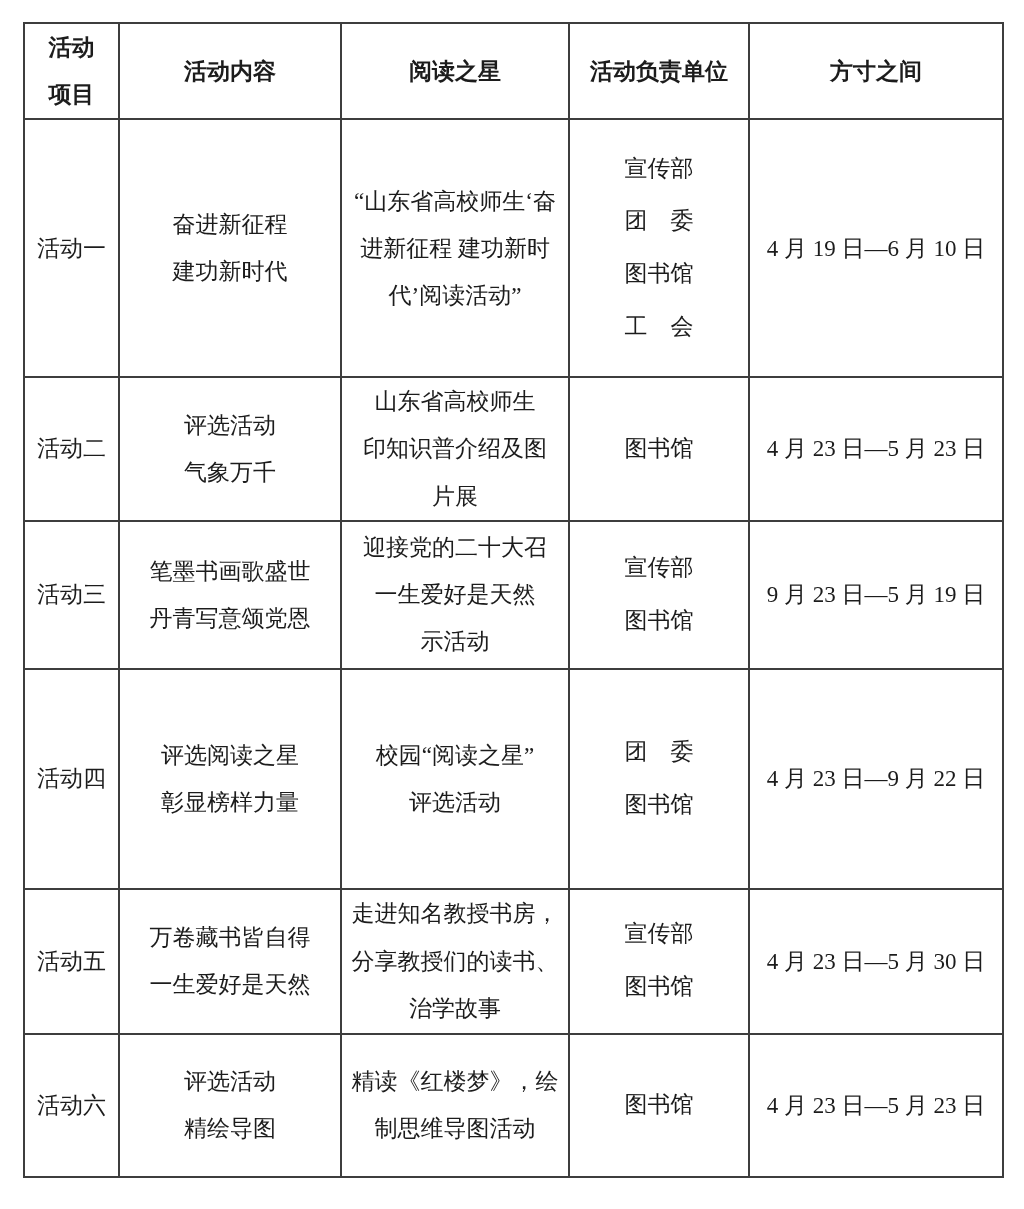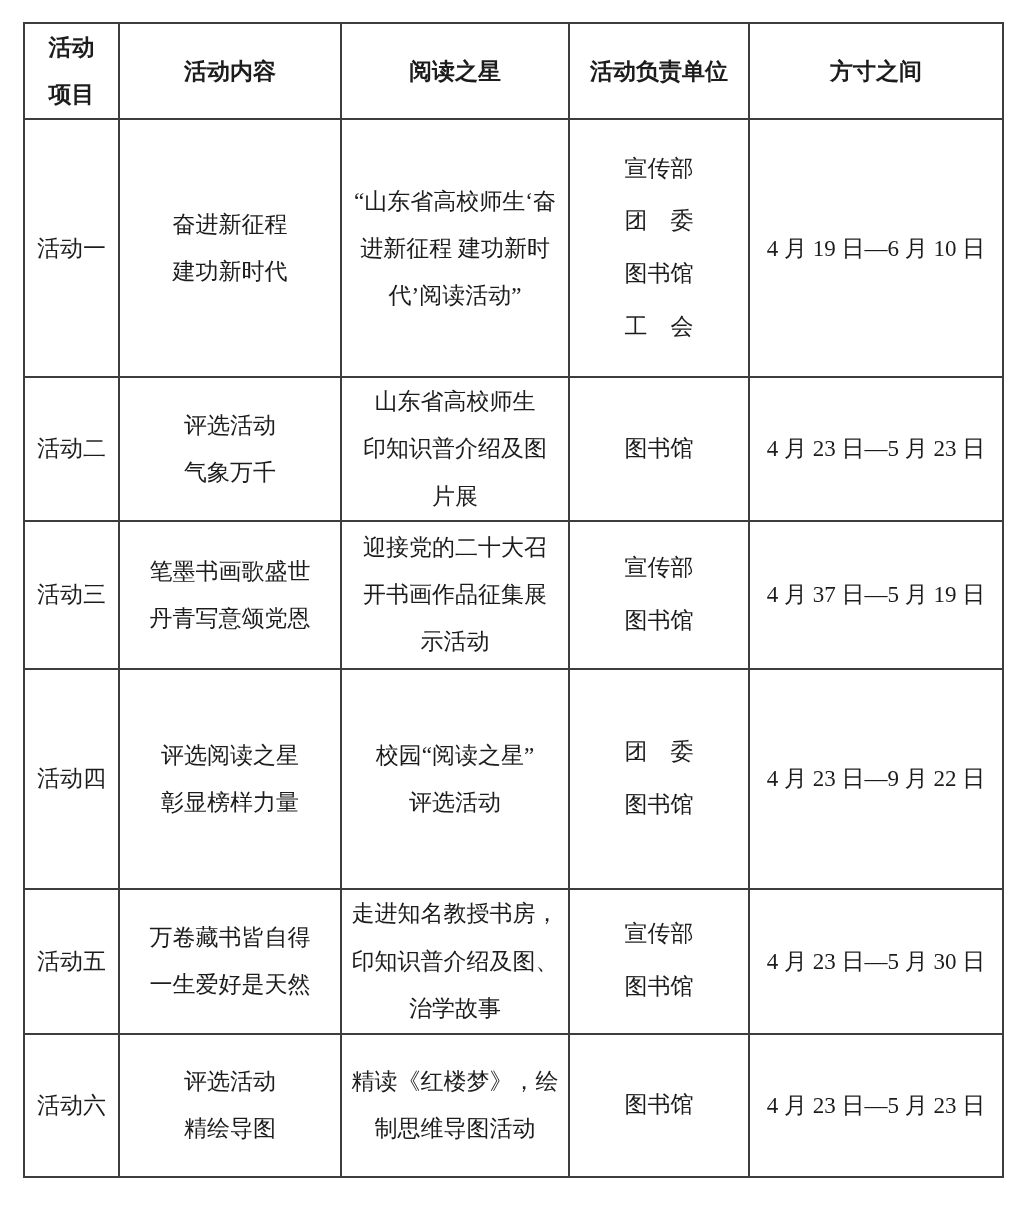--- a/index.html
+++ b/index.html
@@ -93,42 +93,42 @@
 印知识普介绍及图
 片展</td>
       <td class="units">图书馆</td>
       <td>4 月 23 日—5 月 23 日</td>
     </tr>
     <tr class="r2">
       <td>活动三</td>
       <td>笔墨书画歌盛世
 丹青写意颂党恩</td>
       <td>迎接党的二十大召
-开书画作品征集展
+一生爱好是天然
 示活动</td>
       <td class="units">宣传部
 图书馆</td>
-      <td>4 月 37 日—5 月 19 日</td>
+      <td>9 月 23 日—5 月 19 日</td>
     </tr>
     <tr class="r3">
       <td>活动四</td>
       <td>评选阅读之星
 彰显榜样力量</td>
       <td>校园“阅读之星”
 评选活动</td>
       <td class="units">团　委
 图书馆</td>
       <td>4 月 23 日—9 月 22 日</td>
     </tr>
     <tr class="r4">
       <td>活动五</td>
       <td>万卷藏书皆自得
 一生爱好是天然</td>
       <td>走进知名教授书房，
-印知识普介绍及图、
+分享教授们的读书、
 治学故事</td>
       <td class="units">宣传部
 图书馆</td>
       <td>4 月 23 日—5 月 30 日</td>
     </tr>
     <tr class="r5">
       <td>活动六</td>
       <td>评选活动
 精绘导图</td>
       <td>精读《红楼梦》，绘

